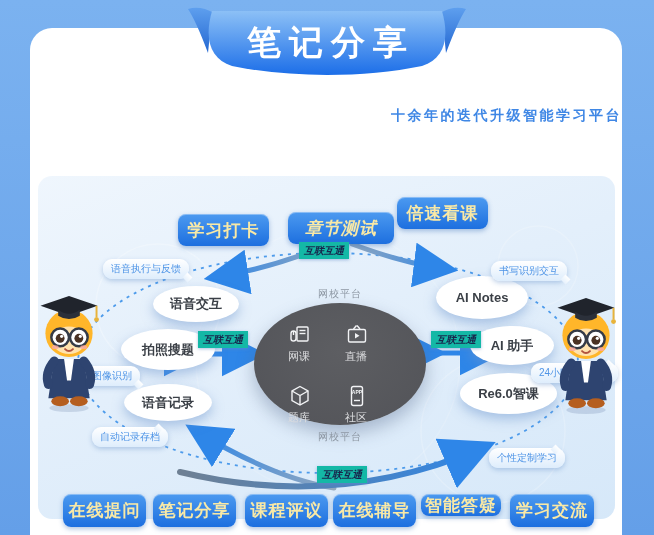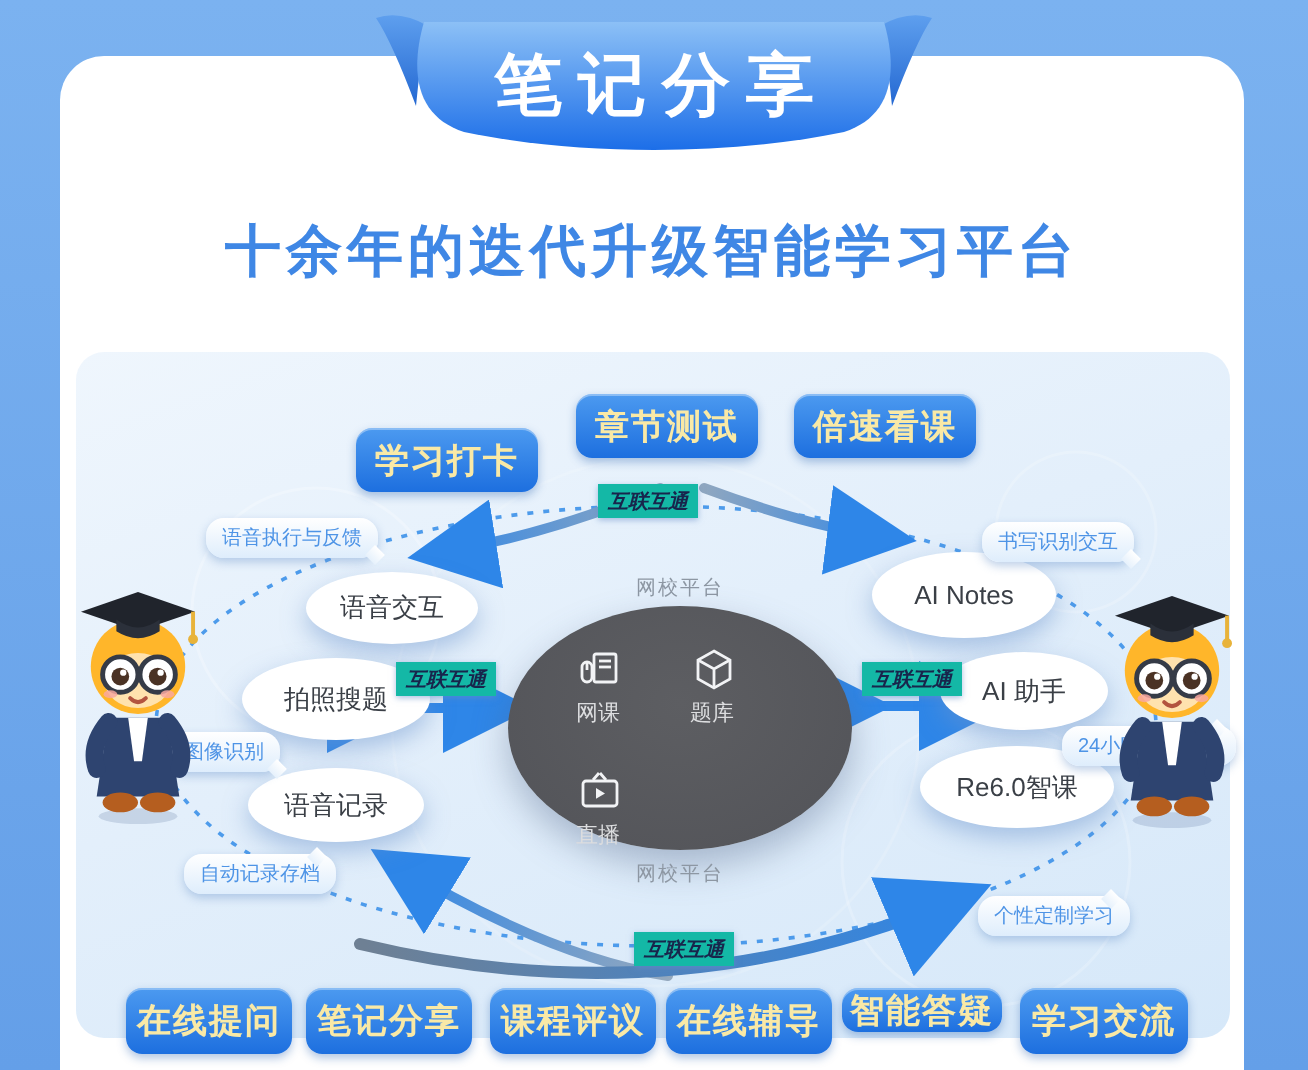--- a/index.html
+++ b/index.html
@@ -11,41 +11,41 @@
   .abs{position:absolute;}
   
   .card{left:30px;top:28px;width:592px;height:507px;background:#fff;border-radius:22px 22px 0 0;}
   
   .ribbon-svg{left:172px;top:5px;width:310px;height:74px;}
   .banner-title{
     left:172px;top:20px;width:310px;text-align:center;
     font-size:34px;font-weight:800;color:#ffffff;letter-spacing:8px;text-indent:8px;
   }
   .subtitle{
-    left:30px;top:107px;width:592px;text-align:center;
-    font-size:28px;font-weight:600;color:#3F87E5;letter-spacing:2.5px;
+    left:30px;top:107px;width:592px;text-align:right;
+    font-size:14px;font-weight:600;color:#3F87E5;letter-spacing:2.5px;
   }
   
   .panel{
     left:38px;top:176px;width:577px;height:343px;border-radius:14px;
     background:linear-gradient(160deg,#EFF6FD 0%,#E3EFFB 45%,#D6E8F9 100%);
   }
   .deco{left:38px;top:176px;width:577px;height:343px;pointer-events:none;}
   
   .btn-pill{
     display:flex;align-items:center;justify-content:center;
     background:linear-gradient(180deg,#4C9AF0 0%,#1D6FDF 100%);
     border-radius:8px;color:#F9E9A6;font-weight:bold;font-size:17px;letter-spacing:1px;
     box-shadow:inset 0 1px 0 rgba(255,255,255,.35),0 2px 5px rgba(25,85,170,.35);
     white-space:nowrap;cursor:pointer;
   }
   
   .oval{
     background:#fff;border-radius:50%;display:flex;align-items:center;justify-content:center;
-    font-size:13px;font-weight:normal;color:#3A3F46;white-space:nowrap;
+    font-size:13px;font-weight:bold;color:#3A3F46;white-space:nowrap;
     box-shadow:0 5px 12px rgba(110,150,205,.5);
   }
   
   .caption{
     font-size:10px;color:#4E94E6;background:linear-gradient(180deg,#FFFFFF,#DEEDFC);
     border-radius:9px;padding:3px 8px;white-space:nowrap;
     box-shadow:0 2px 5px rgba(110,150,205,.45);
   }
   .caption.tail-br::after,.caption.tail-tr::after{
     content:"";position:absolute;width:7px;height:7px;background:linear-gradient(180deg,#FFFFFF,#E6F1FC);
@@ -160,49 +160,57 @@
       <circle cx="27.5" cy="41" r="1.6" fill="#ffffff"></circle>
       <circle cx="46.5" cy="41" r="1.6" fill="#ffffff"></circle>
       <ellipse cx="21" cy="52" rx="3.5" ry="2" fill="#F9A8A0" opacity=".85"></ellipse>
       <ellipse cx="50" cy="52" rx="3.5" ry="2" fill="#F9A8A0" opacity=".85"></ellipse>
       <path d="M31,54 Q35,58 39,54" stroke="#B3543F" stroke-width="2" fill="none" stroke-linecap="round"></path>
     </g>
   </defs>
 </svg>
 
 <div class="abs btn-pill" style="left:178px;top:214px;width:91px;height:32px;">学习打卡</div>
-<div class="abs btn-pill" style="left:288px;top:197px;width:91px;height:32px;">章节测试</div>
+<div class="abs btn-pill" style="left:288px;top:212px;width:106px;height:32px;font-style:italic;">章节测试</div>
 <div class="abs btn-pill" style="left:397px;top:197px;width:91px;height:32px;">倍速看课</div>
 
 <div class="abs hub-label" style="left:254px;top:287px;">网校平台</div>
 <div class="abs hub">
   <div class="hub-module">
     <svg class="mico" viewBox="0 0 24 24" fill="none" stroke="#F2F3F5" stroke-width="1.4">
       <rect x="9" y="4" width="11" height="14" rx="1"></rect>
       <line x1="11.5" y1="7.5" x2="17.5" y2="7.5"></line>
         <line x1="11.5" y1="10.5" x2="17.5" y2="10.5"></line>
       <rect x="3" y="8" width="5" height="10" rx="2.5"></rect>
         <line x1="5.5" y1="8" x2="5.5" y2="12"></line>
     </svg>
     <span class="mlabel">网课</span>
   </div>
   <div class="hub-module">
     <svg class="mico" viewBox="0 0 24 24" fill="none" stroke="#F2F3F5" stroke-width="1.4">
-      <path d="M12,2.5 L20,7 L20,16.5 L12,21 L4,16.5 L4,7 Z"></path>
-      <path d="M4,7 L12,11.5 L20,7 M12,11.5 L12,21"></path>
-    </svg>
-    <span class="mlabel">题库</span>
-  </div>
-  <div class="hub-module">
-    <svg class="mico" viewBox="0 0 24 24" fill="none" stroke="#F2F3F5" stroke-width="1.4">
       <rect x="3.5" y="6.5" width="17" height="12.5" rx="1.5"></rect>
       <path d="M8.5,6 L11.5,2.5 M15,6 L12,2.5"></path>
       <path d="M10,10 L14.5,12.7 L10,15.4 Z" fill="#F2F3F5" stroke="none"></path>
     </svg>
     <span class="mlabel">直播</span>
+  </div>
+  <div class="hub-module">
+    <svg class="mico" viewBox="0 0 24 24" fill="none" stroke="#F2F3F5" stroke-width="1.4">
+      <path d="M12,2.5 L20,7 L20,16.5 L12,21 L4,16.5 L4,7 Z"></path>
+      <path d="M4,7 L12,11.5 L20,7 M12,11.5 L12,21"></path>
+    </svg>
+    <span class="mlabel">题库</span>
+  </div>
+  <div class="hub-module">
+    <svg class="mico" viewBox="0 0 24 24" fill="none" stroke="#F2F3F5" stroke-width="1.4">
+      <rect x="6.5" y="2.5" width="11" height="19" rx="2"></rect>
+      <text x="12" y="10" font-size="5" fill="#F2F3F5" stroke="none" text-anchor="middle" font-weight="bold">APP</text>
+      <line x1="9" y1="16.5" x2="15" y2="16.5"></line>
+    </svg>
+    <span class="mlabel">社区</span>
   </div>
 </div>
 <div class="abs hub-label" style="left:254px;top:430px;">网校平台</div>
 
 <div class="abs oval" style="left:153px;top:286px;width:86px;height:36px;">语音交互</div>
 <div class="abs oval" style="left:121px;top:329px;width:94px;height:41px;">拍照搜题</div>
 <div class="abs oval" style="left:124px;top:384px;width:88px;height:37px;">语音记录</div>
 
 <div class="abs oval" style="left:436px;top:276px;width:92px;height:43px;">AI Notes</div>
 <div class="abs oval" style="left:470px;top:326px;width:84px;height:39px;">AI 助手</div>

